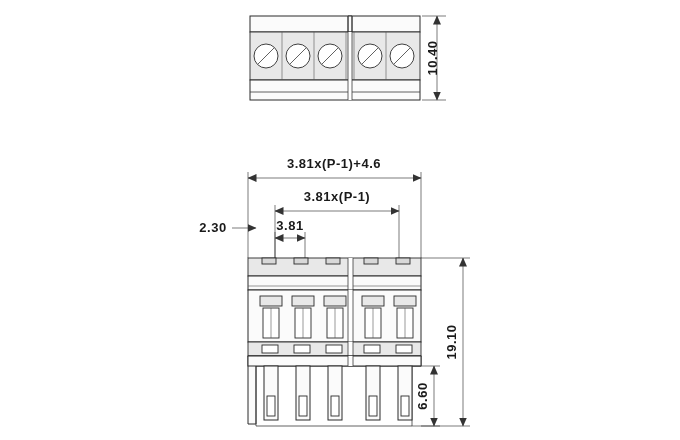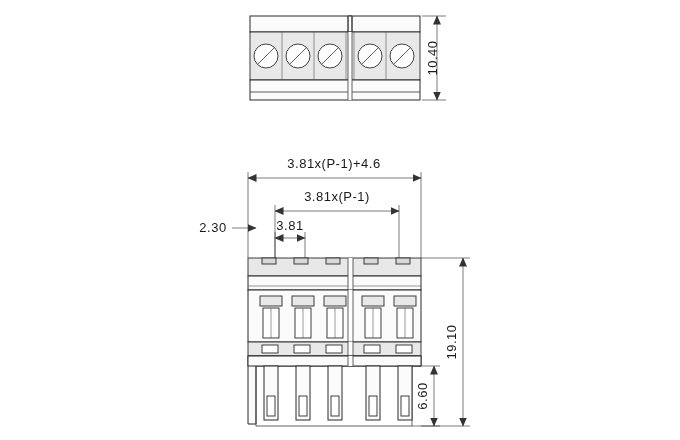--- a/index.html
+++ b/index.html
@@ -10,20 +10,21 @@
   body {
     width: 680px;
     height: 440px;
     font-family: "Liberation Sans", sans-serif;
     overflow: hidden;
   }
   #stage {
     position: relative;
     width: 556px;
     height: 440px;
+    font-weight: bold;
   }
   svg#drawing {
     position: absolute;
     left: 0;
     top: 0;
     width: 680px;
     height: 440px;
   }
   .dim-text {
     font-family: "Liberation Sans", sans-serif;

